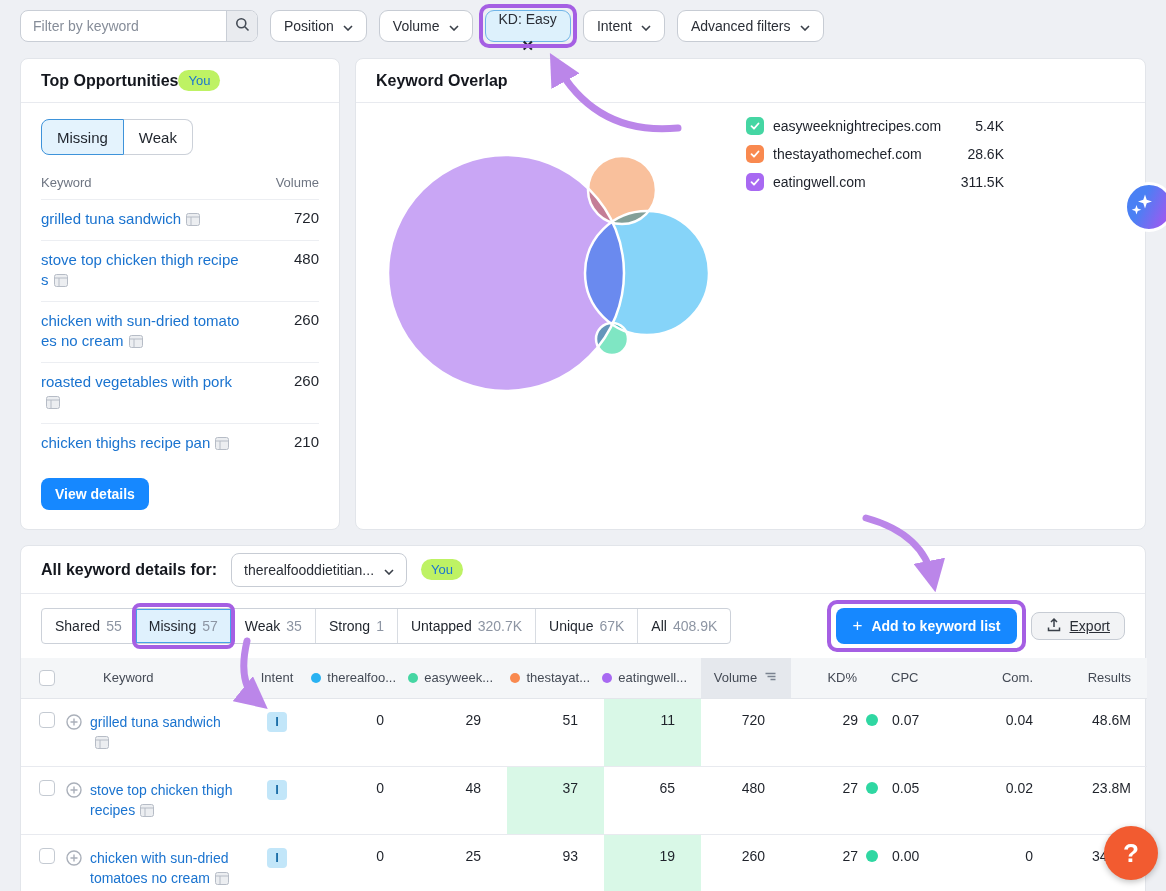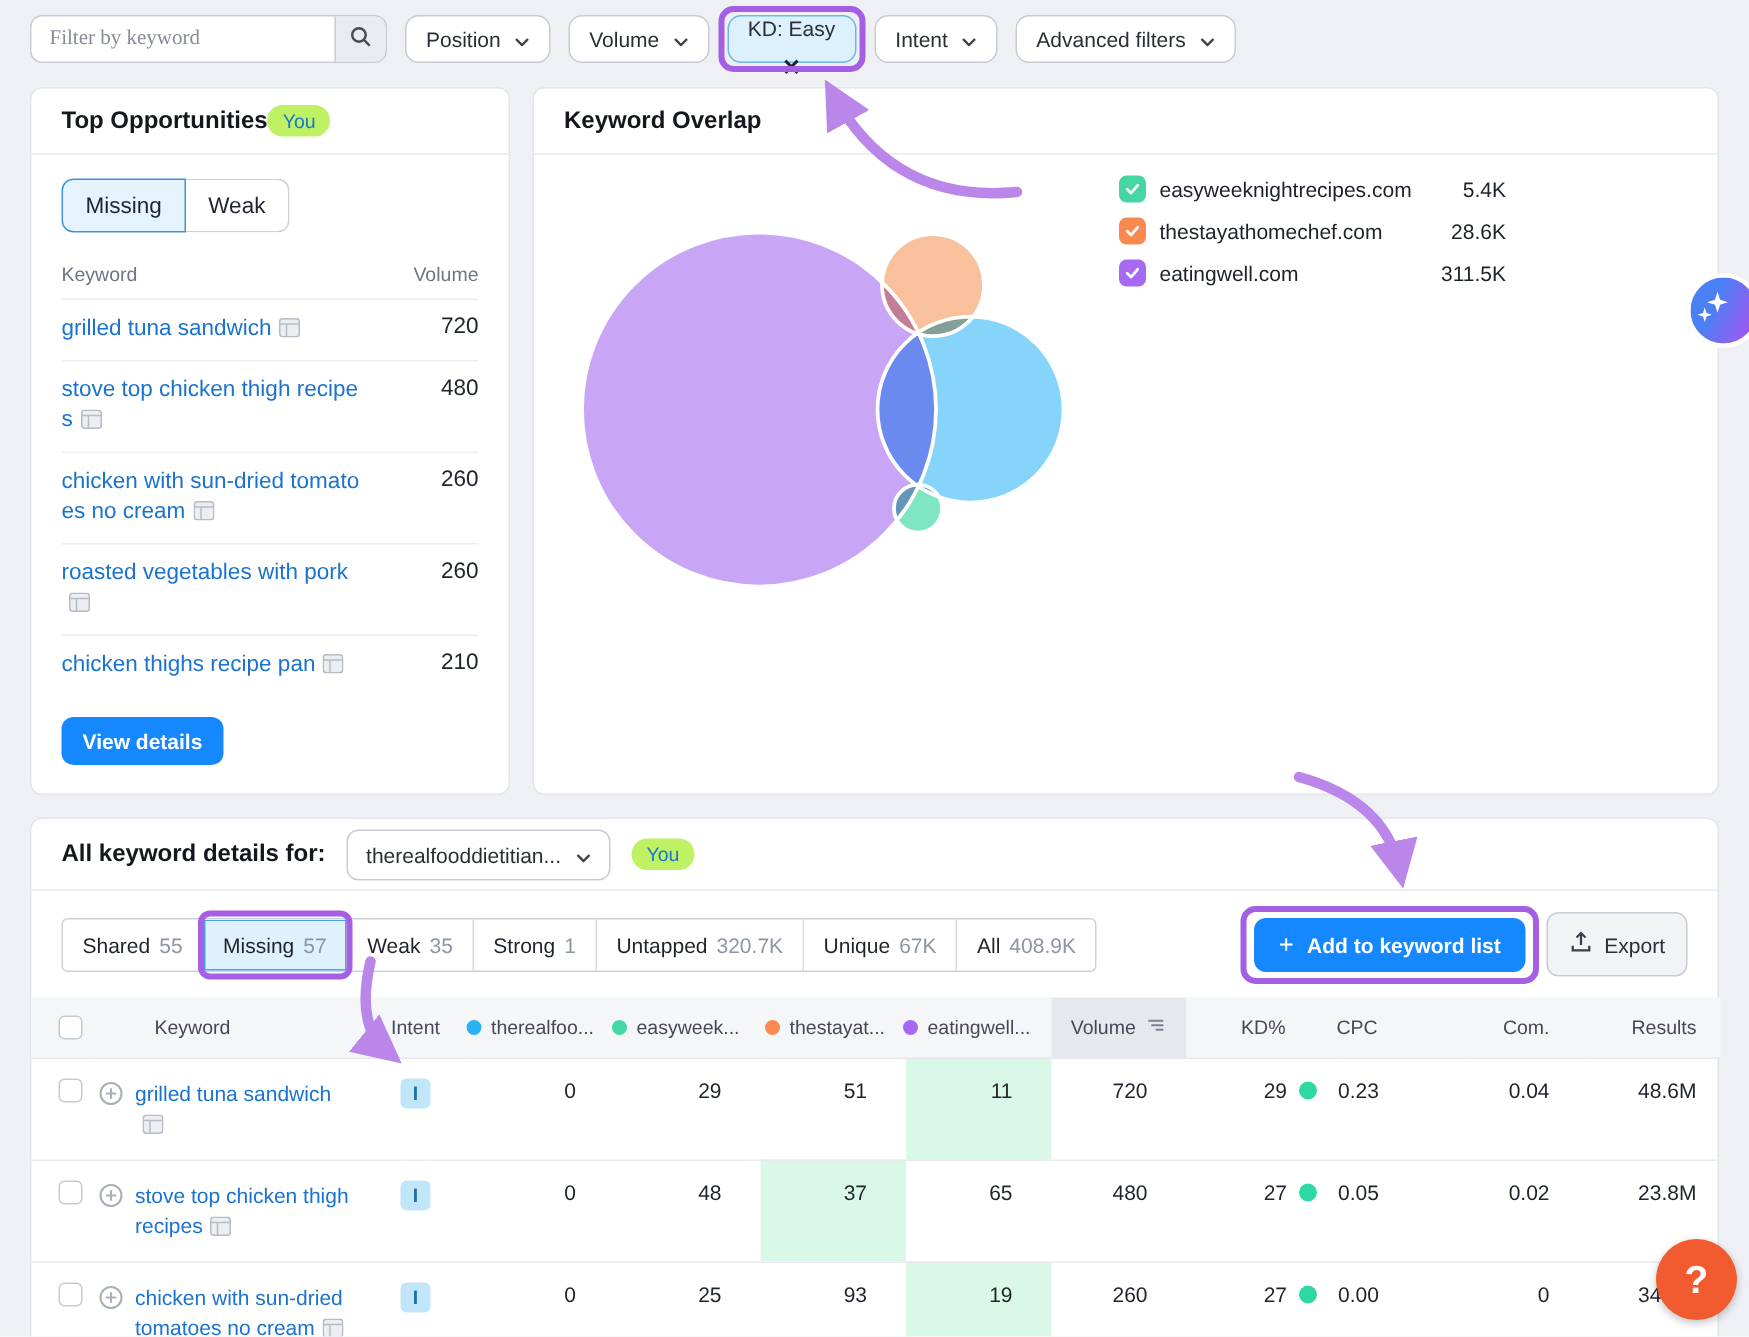--- a/index.html
+++ b/index.html
@@ -3,21 +3,21 @@
 <meta charset="utf-8">
 <style>
   * { box-sizing: border-box; }
   html,body { margin:0; padding:0; }
   body { font-family:"Liberation Sans", sans-serif; }
   .page { position:relative; width:1166px; height:891px; background:#eef0f4; overflow:hidden; }
 
   
   .filter-bar { position:absolute; left:20px; top:10px; display:flex; gap:12px; align-items:center; z-index:5; }
   .search-wrap { display:flex; width:238px; height:32px; background:#fff; border:1px solid #c9ced6; border-radius:8px; overflow:hidden; }
-  .search-wrap input { border:none; outline:none; padding:0 12px; flex:1; font-size:14px; color:#2a2e36; font-family:Liberation Serif, serif; background:transparent; }
+  .search-wrap input { border:none; outline:none; padding:0 12px; flex:1; font-size:14px; color:#2a2e36; font-family:Liberation Sans, sans-serif; background:transparent; }
   .search-wrap input::placeholder { color:#868d99; }
   .search-btn { width:34px; background:#e9ebef; border:none; border-left:1px solid #c9ced6; display:flex; align-items:center; justify-content:center; cursor:pointer; padding:0; }
   .chip { height:32px; display:flex; align-items:center; gap:9px; padding:0 13px; background:#fff; border:1px solid #c7ccd4; border-radius:9px; font-size:14px; color:#2a2e36; font-family:inherit; cursor:pointer; white-space:nowrap; }
   .kd-wrap { position:relative; }
   .chip.kd-chip { background:#ddf1fc; border-color:#6fb5e8; gap:11px;flex-direction:column; }
   .kd-close { font-weight:700; font-size:15px; color:#1f242c; line-height:1; cursor:pointer; }
   .ring { position:absolute; border:4px solid #a55fe3; border-radius:10px; pointer-events:none; z-index:20; }
   .ring-kd { inset:-6px; }
 
   
@@ -62,21 +62,21 @@
   .seg { display:flex; align-items:center; gap:6px; padding:0 13px; font-size:14px; color:#1f242c; border-right:1px solid #d8dce2; cursor:pointer; position:relative; white-space:nowrap; }
   .seg:last-child { border-right:none; }
   .seg .cnt { color:#8d95a3; }
   .seg.sel { background:#dff1fd; box-shadow:inset 0 0 0 1px #47a2e8; }
   .seg .ring-seg { inset:-6px -4px; border-radius:8px; }
   .right-actions { display:flex; align-items:center; gap:14px; }
   .add-wrap { position:relative; }
   .ring-add { inset:-8px -9px; }
   .add-btn { height:36px; display:flex; align-items:center; gap:9px; background:#1688ff; color:#fff; border:none; border-radius:8px; padding:0 16px; font-size:14px; font-weight:700; font-family:inherit; cursor:pointer; }
   .add-plus { font-size:17px; font-weight:400; }
-  .export-btn { height:43px; display:flex; align-items:center; gap:8px; background:#f2f3f5; color:#2a2e36; border:1px solid #c7ccd4; border-radius:8px; padding:0 14px; font-size:14px; font-family:inherit; cursor:pointer; }
+  .export-btn { height:28px; display:flex; align-items:center; gap:8px; background:#f2f3f5; color:#2a2e36; border:1px solid #c7ccd4; border-radius:8px; padding:0 14px; font-size:14px; font-family:inherit; cursor:pointer;text-decoration:underline; }
 
   
   table { width:100%; border-collapse:collapse; table-layout:fixed; font-size:14px; }
   thead th { background:#f4f6f8; font-weight:400; color:#444a55; font-size:13px; height:40px; border-bottom:1px solid #e3e6eb; padding:0; }
   th.c-vol { background:#e5e8ed; }
   tbody td { border-bottom:1px solid #e8eaef; vertical-align:top; padding-top:13px; padding-bottom:12px; color:#1f232b; }
   .cb { width:16px; height:16px; border:1.5px solid #c4cad2; border-radius:4px; background:#fff; cursor:pointer; }
   td.c-check, th.c-check { padding-left:18px; }
   th.c-kw { text-align:left; padding-left:44px; }
   .kw-cell { display:flex; gap:8px; padding-left:6px; padding-right:6px; }
@@ -403,21 +403,21 @@
             <td class="c-comp">29</td>
             <td class="c-comp">51</td>
             <td class="c-comp hl-green">11</td>
             <td class="c-vol">720</td>
             <td class="c-kd">
               <span class="kd-inner">
                 <span>29</span>
                 <span class="kd-dot"></span>
               </span>
             </td>
-            <td class="c-cpc">0.23</td>
+            <td class="c-cpc">0.07</td>
             <td class="c-com">0.04</td>
             <td class="c-res">48.6M</td>
           </tr>
           <tr>
             <td class="c-check">
               <div class="cb"></div>
             </td>
             <td class="c-kw">
               <div class="kw-cell">
                 <span class="plus-ic"><svg width="16" height="16" viewBox="0 0 16 16">

